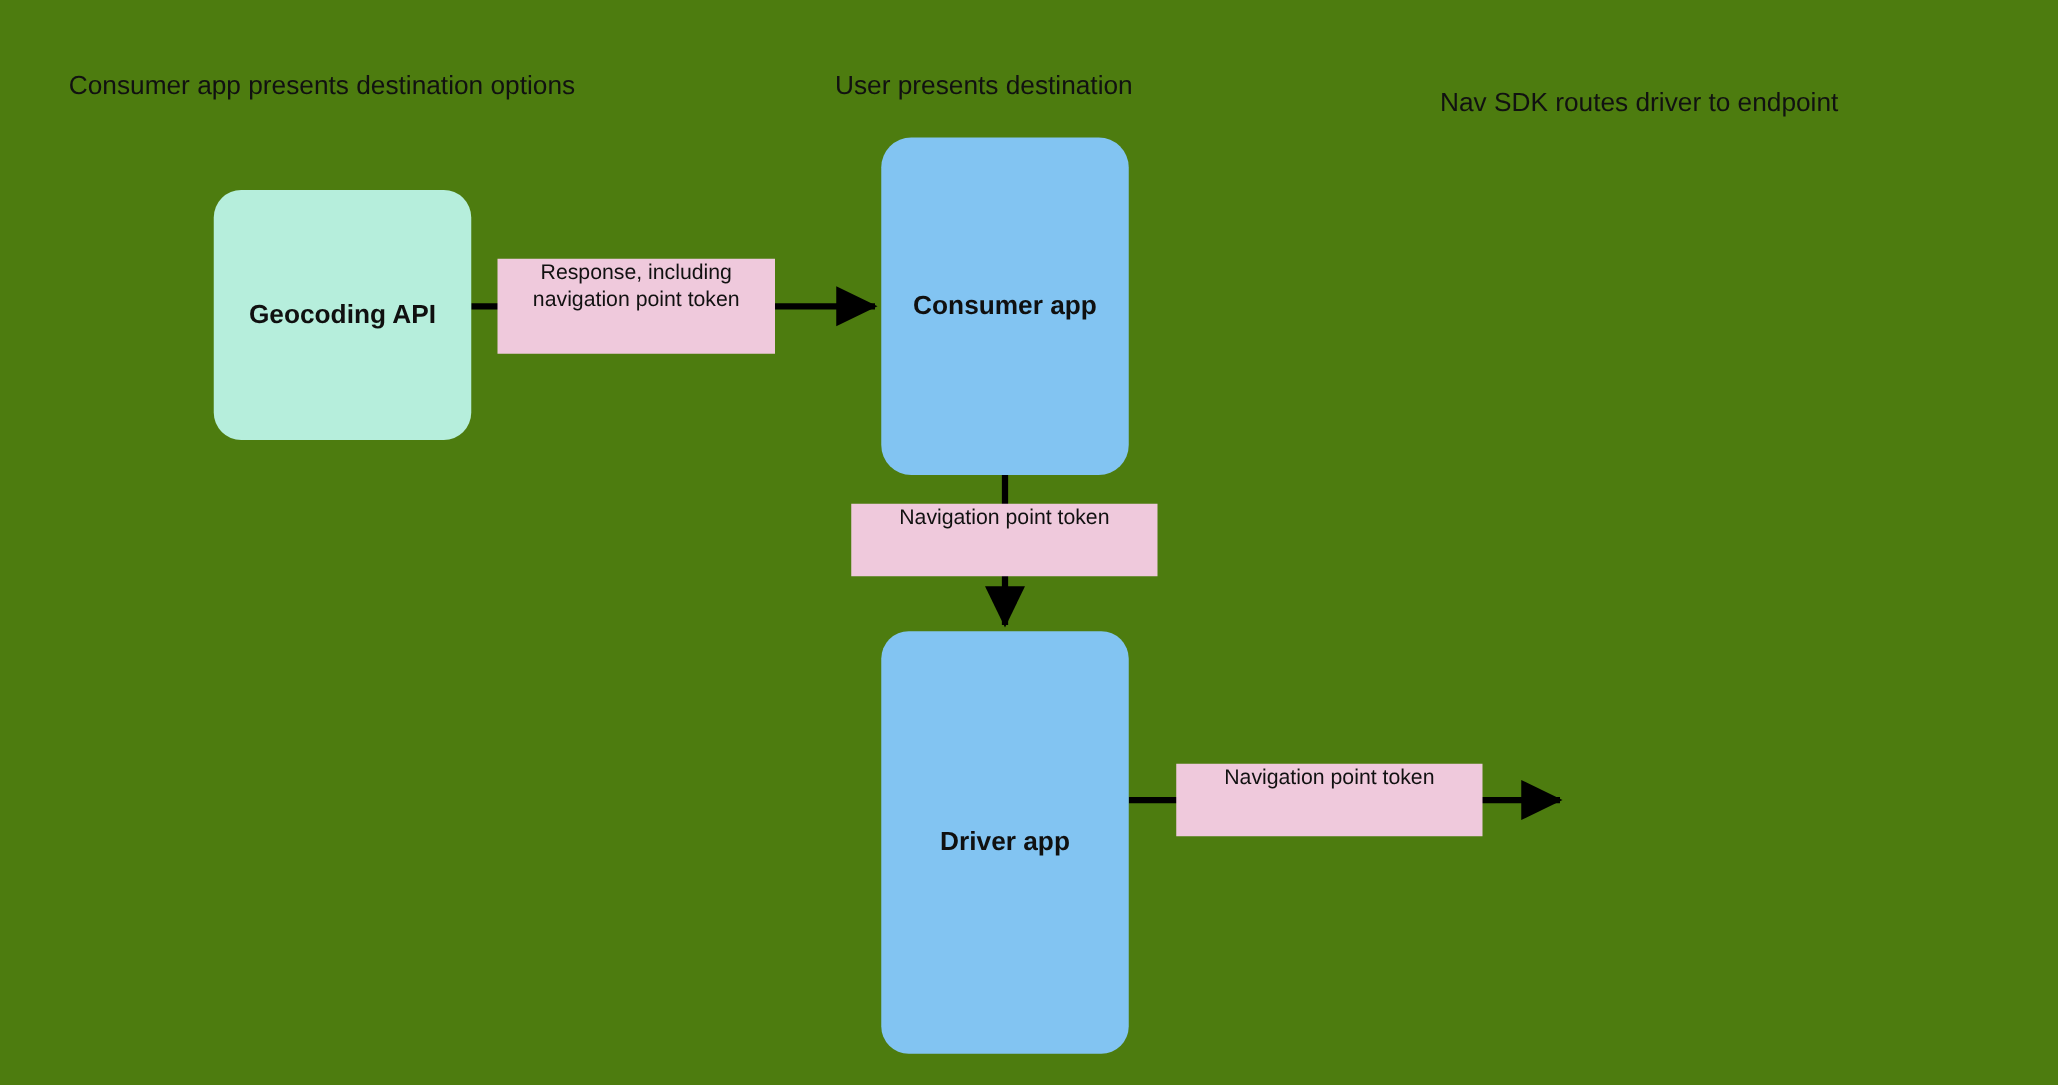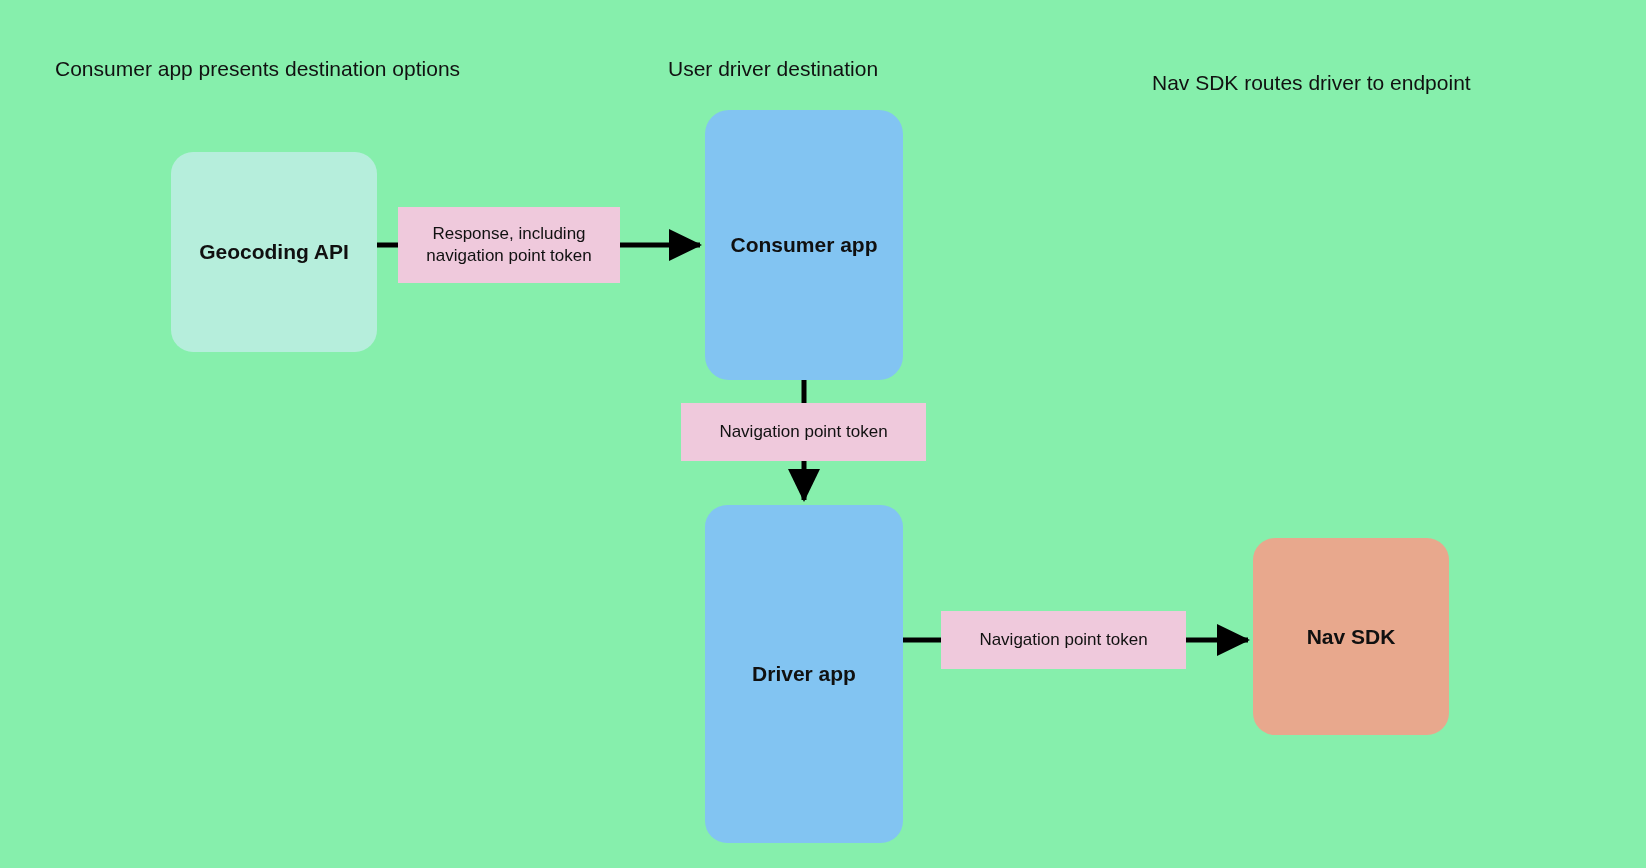--- a/index.html
+++ b/index.html
@@ -9,21 +9,21 @@
     background: #ffffff;
   }
   body {
     font-family: "Liberation Sans", sans-serif;
     -webkit-font-smoothing: antialiased;
   }
   #canvas {
     position: relative;
     width: 1646px;
     height: 868px;
-    background: #86efac;
+    background: #4d7c0f;
     overflow: hidden;
   }
 
   
   .col-header {
     position: absolute;
     font-size: 21px;
     font-weight: 400;
     color: #111111;
     white-space: nowrap;
@@ -78,21 +78,21 @@
     position: absolute;
     left: 0; top: 0;
     width: 1646px; height: 868px;
     pointer-events: none;
   }
 
   
   .edge-label {
     position: absolute;
     display: flex;
-    align-items: center;
+    align-items: flex-start;
     justify-content: center;
     background: #efc9dc;
     box-sizing: border-box;
     text-align: center;
   }
   .edge-label .edge-label-text {
     font-size: 17px;
     font-weight: 400;
     color: #111111;
     line-height: 1.32;
@@ -113,21 +113,21 @@
     width: 245px; height: 58px;
   }
 </style>
 </head>
 <body>
 
 <div id="canvas">
 
   <div class="col-header" id="header-consumer">Consumer app presents destination options</div>
 
-  <div class="col-header" id="header-user">User driver destination</div>
+  <div class="col-header" id="header-user">User presents destination</div>
 
   <div class="col-header" id="header-navsdk">Nav SDK routes driver to endpoint</div>
 
   <svg id="connectors" viewBox="0 0 1646 868" width="1646" height="868" xmlns="http://www.w3.org/2000/svg">
     <defs>
       <marker id="arrowhead-right" markerWidth="7" markerHeight="7" refX="6.2" refY="3.5" orient="auto" markerUnits="strokeWidth">
         <path d="M0,0.3 L6.6,3.5 L0,6.7 z" fill="#000000"></path>
       </marker>
       <marker id="arrowhead-down" markerWidth="7" markerHeight="7" refX="6.2" refY="3.5" orient="auto" markerUnits="strokeWidth">
         <path d="M0,0.3 L6.6,3.5 L0,6.7 z" fill="#000000"></path>
@@ -146,23 +146,20 @@
   </div>
 
   <div class="node" id="node-consumer-app">
     <span class="node-label">Consumer app</span>
   </div>
 
   <div class="node" id="node-driver-app">
     <span class="node-label">Driver app</span>
   </div>
 
-  <div class="node" id="node-nav-sdk">
-    <span class="node-label">Nav SDK</span>
-  </div>
 
   <div class="edge-label" id="label-geocoding-response">
     <span class="edge-label-text">Response, including navigation point token</span>
   </div>
 
   <div class="edge-label" id="label-consumer-to-driver">
     <span class="edge-label-text">Navigation point token</span>
   </div>
 
   <div class="edge-label" id="label-driver-to-navsdk">

